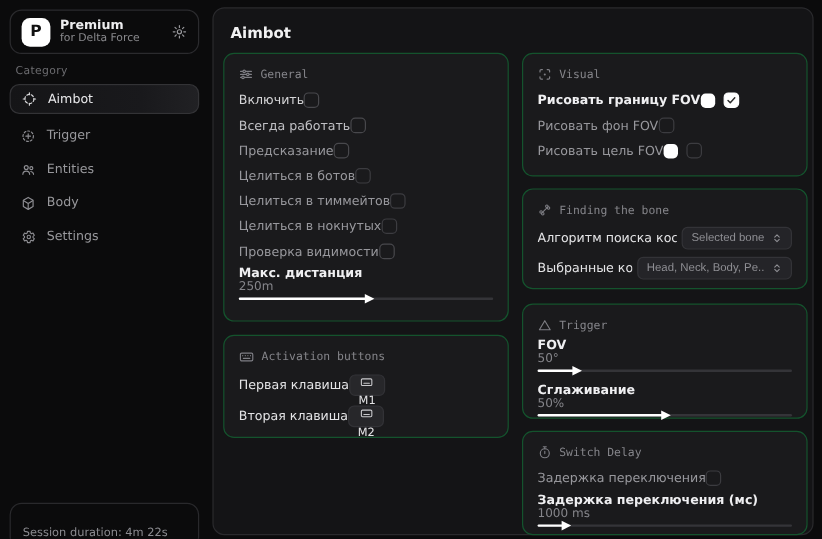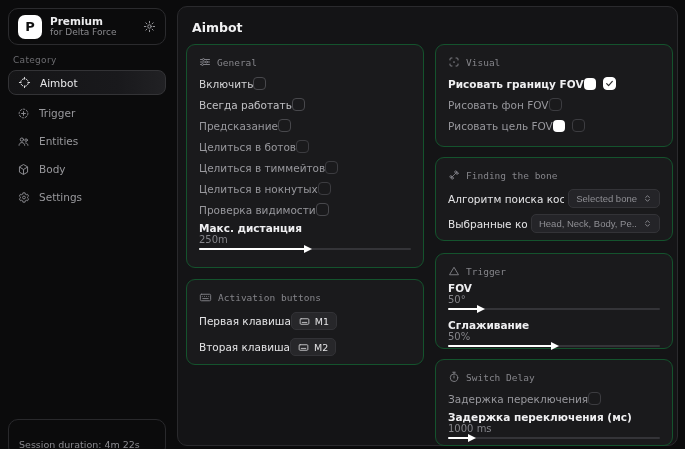--- a/index.html
+++ b/index.html
@@ -122,21 +122,21 @@
     position:absolute; right:-7px; top:-3px; width:0; height:0;
     border-left:8px solid #fff;
     border-top:4px solid transparent;
     border-bottom:4px solid transparent;
   }
 
   .keybtn{
     display:flex; align-items:center; gap:5px;
     background:#27272a; border:1px solid #323236; border-radius:5px;
     height:18px; padding:0 7px; color:#e2e2e4; font-size:9.5px;
-    font-family:"DejaVu Sans", sans-serif; cursor:pointer;
+    font-family:"DejaVu Sans", sans-serif; cursor:pointer;flex-direction:column;
   }
   .keybtn .kicon{ color:#c9c9cc; }
 
   .selbtn{
     display:flex; align-items:center; gap:6px; flex:none;
     background:#242428; border:1px solid #333337; border-radius:5px;
     height:19px; padding:0 7px; color:#8f8f94; font-size:9.5px;
     white-space:nowrap; cursor:pointer;
   }
   .selbtn .sicon{ color:#8f8f94; }

